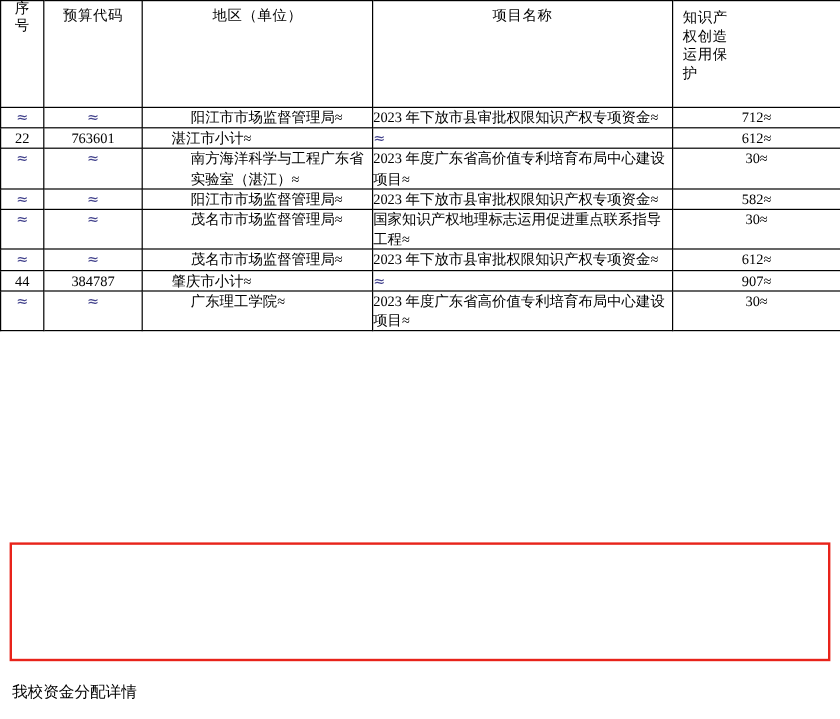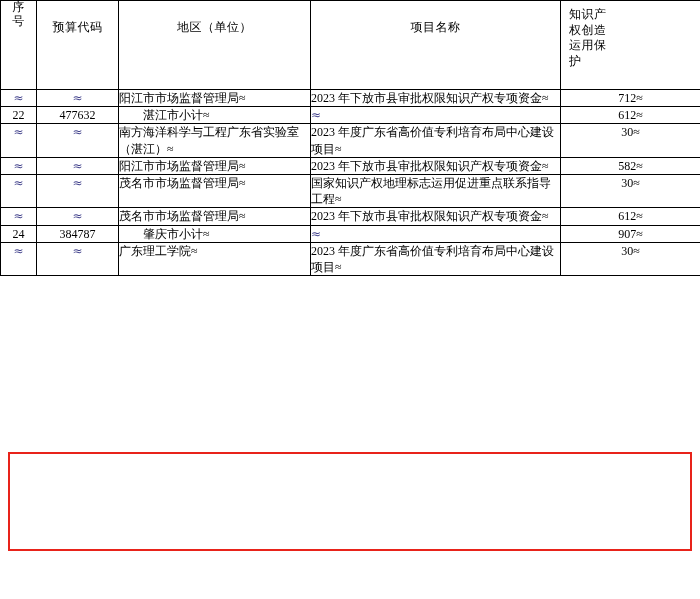--- a/index.html
+++ b/index.html
@@ -52,21 +52,21 @@
   }
   .hdr .h-seq {
     height: 88px;
     padding: 0 6px;
   }
   .hdr .h-seq .stack {
     display: block;
     line-height: 1.15;
   }
   .hdr .h-code, .hdr .h-region, .hdr .h-proj {
-    padding: 18px 6px;
+    padding: 4px 6px;
   }
   .hdr .h-amount {
     padding: 6px 10px 6px 8px;
     text-align: left;
     line-height: 1.3;
   }
 
   
   .cell {
     padding: 6px 8px 7px 8px;
@@ -79,20 +79,21 @@
   }
   .c-code {
     text-align: center;
     padding: 6px 2px;
   }
   .c-region {
     padding-left: 24px;
     text-align: left;
   }
   .c-region.indent-sub {
+    padding-left: 40px;
   }
   .c-proj {
     padding-left: 10px;
     text-align: left;
   }
   .c-amount {
     text-align: center;
     padding-right: 10px;
   }
   .bold td, td.bold {
@@ -158,21 +159,21 @@
       <tr>
         <td class="cell c-seq ghost">≈</td>
         <td class="cell c-code ghost">≈</td>
         <td class="cell c-region indent-sub">阳江市市场监督管理局≈</td>
         <td class="cell c-proj">2023 年下放市县审批权限知识产权专项资金≈</td>
         <td class="cell c-amount">712≈</td>
       </tr>
 
       <tr class="bold subtotal">
         <td class="cell c-seq">22</td>
-        <td class="cell c-code">477632</td>
+        <td class="cell c-code">763601</td>
         <td class="cell c-region">湛江市小计≈</td>
         <td class="cell c-proj ghost">≈</td>
         <td class="cell c-amount">612≈</td>
       </tr>
 
       <tr>
         <td class="cell c-seq ghost">≈</td>
         <td class="cell c-code ghost">≈</td>
         <td class="cell c-region indent-sub">南方海洋科学与工程广东省实验室（湛江）≈</td>
         <td class="cell c-proj">2023 年度广东省高价值专利培育布局中心建设项目≈</td>
@@ -198,33 +199,34 @@
 
       <tr>
         <td class="cell c-seq ghost">≈</td>
         <td class="cell c-code ghost">≈</td>
         <td class="cell c-region indent-sub">茂名市市场监督管理局≈</td>
         <td class="cell c-proj">2023 年下放市县审批权限知识产权专项资金≈</td>
         <td class="cell c-amount">612≈</td>
       </tr>
 
       <tr class="bold subtotal">
-        <td class="cell c-seq">24</td>
+        <td class="cell c-seq">44</td>
         <td class="cell c-code">384787</td>
         <td class="cell c-region">肇庆市小计≈</td>
         <td class="cell c-proj ghost">≈</td>
         <td class="cell c-amount">907≈</td>
       </tr>
 
       <tr>
         <td class="cell c-seq ghost">≈</td>
         <td class="cell c-code ghost">≈</td>
         <td class="cell c-region indent-sub">广东理工学院≈</td>
         <td class="cell c-proj">2023 年度广东省高价值专利培育布局中心建设项目≈</td>
         <td class="cell c-amount">30≈</td>
       </tr>
     </tbody>
   </table>
 
   <div class="redbox" style="left:8px; top:452px; width:684px; height:99px;"></div>
 
+  <div class="footnote" style="top:568px;">我校资金分配详情</div>
 
 </div>
 
 </body></html>

